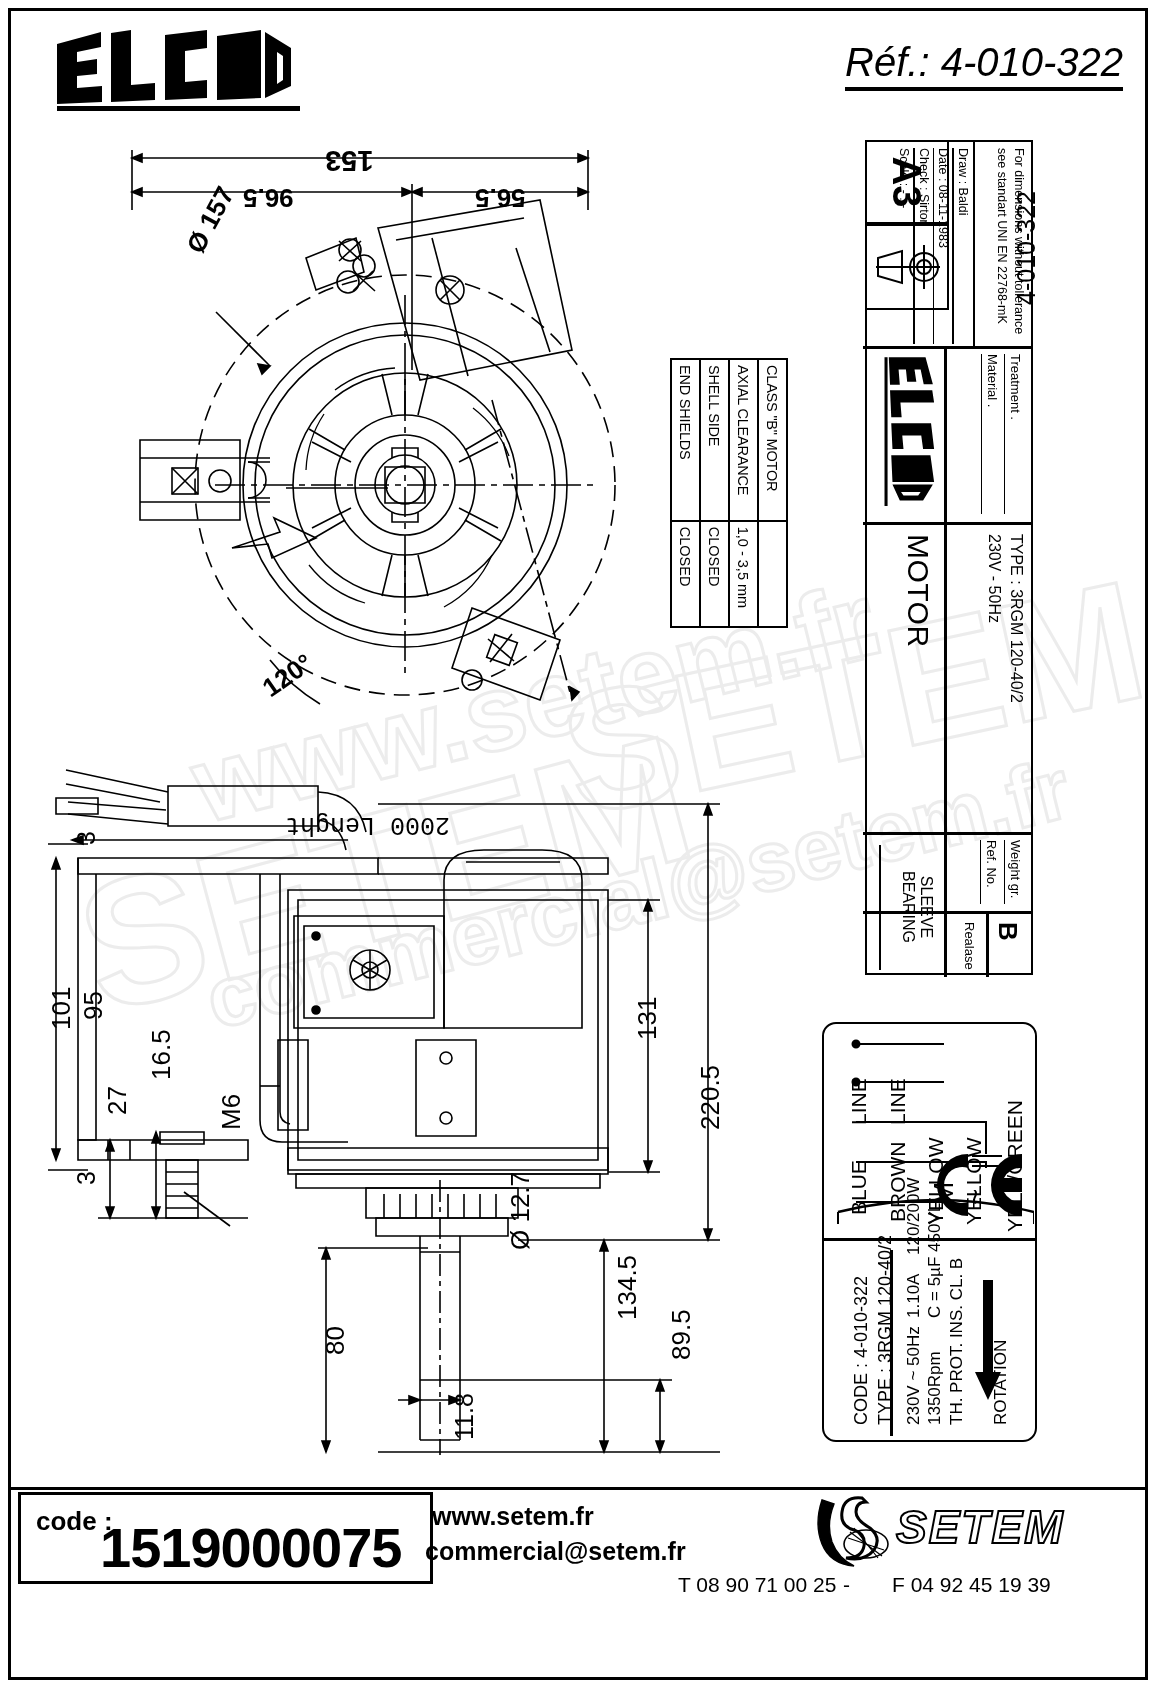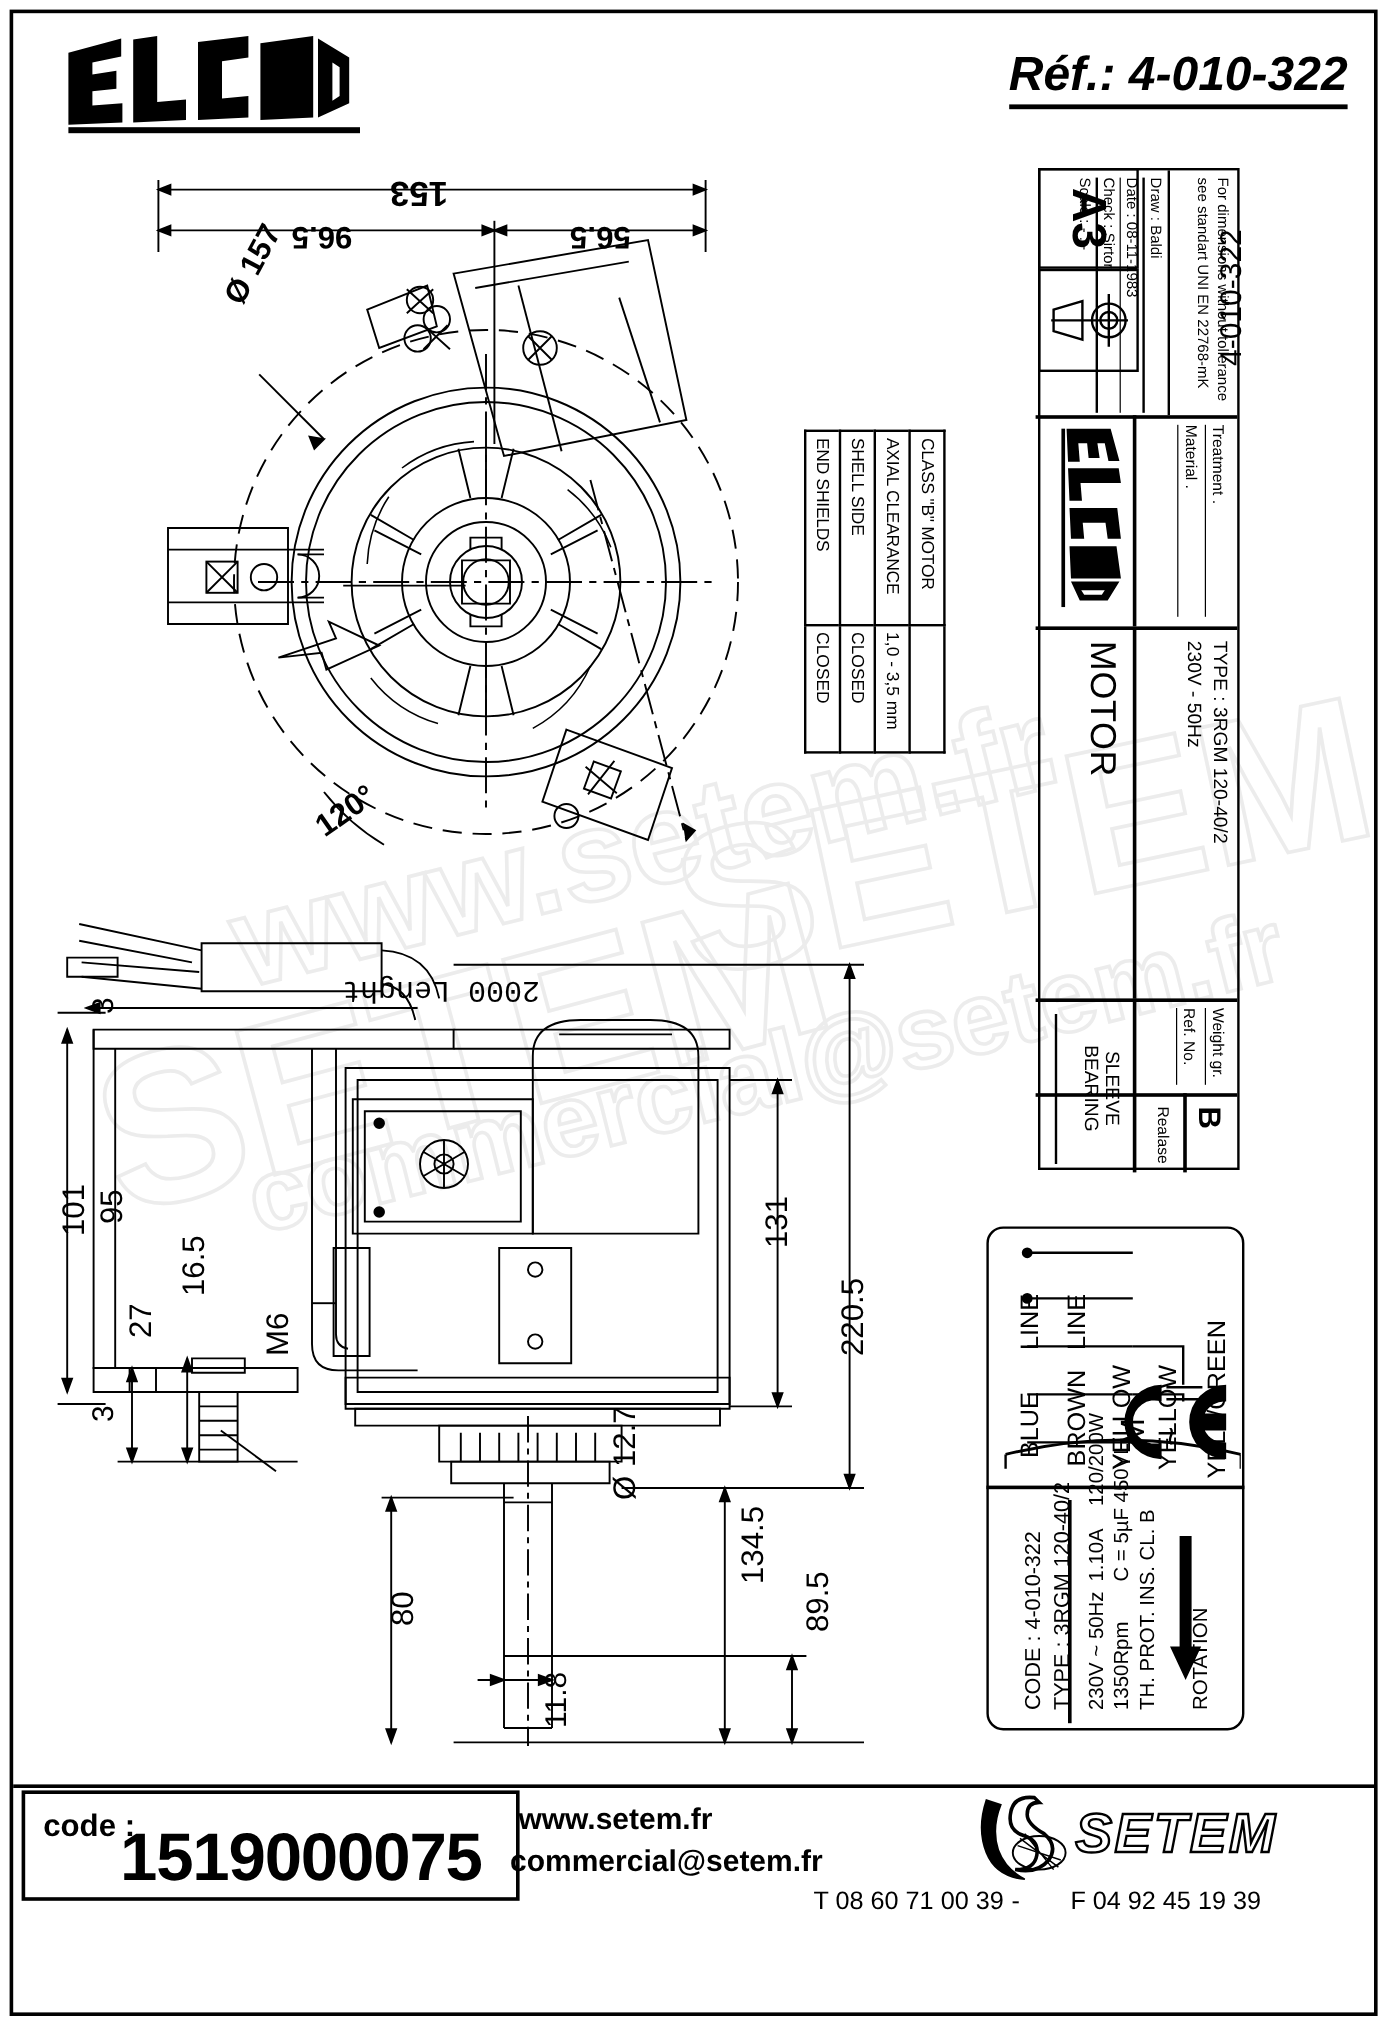--- a/index.html
+++ b/index.html
@@ -11,21 +11,21 @@
   .bold{font-weight:bold;}
   .r180{transform-origin:50% 50%;transform:rotate(180deg);}
   .lbox{position:absolute;border:2px solid #000;box-sizing:border-box;}
   .ln{position:absolute;background:#000;}
   
   .wm{position:absolute;color:#e8e8e8;font-weight:bold;font-family:"Liberation Sans",sans-serif;white-space:nowrap;pointer-events:none;}
   .wm-o{color:transparent;-webkit-text-stroke:3px #ececec;}
   
   .elco{position:absolute;font-weight:bold;font-style:italic;letter-spacing:-2px;}
   
-  .ref{position:absolute;font-style:italic;font-weight:bold;border-bottom:4px solid #000;padding-bottom:2px;}
+  .ref{position:absolute;font-style:italic;font-weight:normal;border-bottom:4px solid #000;padding-bottom:2px;}
   
   .code-box{position:absolute;border:3px solid #000;box-sizing:border-box;}
   svg{display:block;}
   .setem-logo{font-style:italic;font-weight:bold;color:transparent;-webkit-text-stroke:2px #000;letter-spacing:2px;}
 </style>
 </head>
 <body>
 
 <div id="page">
 
@@ -479,21 +479,21 @@
   </svg>
 
   <div class="ln" style="left:11px;top:1487px;width:1134px;height:3px;"></div>
 
   <div class="code-box" style="left:18px;top:1492px;width:415px;height:92px;"></div>
   <div class="txt bold" style="left:36px;top:1508px;font-size:26px;">code :</div>
   <div class="txt bold" style="left:100px;top:1520px;font-size:56px;letter-spacing:-1px;">1519000075</div>
 
   <div class="txt bold" style="left:432px;top:1504px;font-size:25px;">www.setem.fr</div>
   <div class="txt bold" style="left:425px;top:1539px;font-size:25px;">commercial@setem.fr</div>
-  <div class="txt" style="left:678px;top:1574px;font-size:21px;">T 08 60 71 00 39</div>
+  <div class="txt" style="left:678px;top:1574px;font-size:21px;">T 08 90 71 00 25</div>
   <div class="txt" style="left:843px;top:1574px;font-size:21px;">-</div>
   <div class="txt" style="left:892px;top:1574px;font-size:21px;">F 04 92 45 19 39</div>
 
   <svg class="abs" style="left:808px;top:1494px;" width="96" height="76" viewBox="0 0 96 76">
     <g fill="#000" stroke="#000" stroke-width="1.4">
       <path d="M14 6 Q6 30 14 50 Q22 70 46 72 Q30 64 24 48 Q18 30 26 10 Z"></path>
       <path d="M54 4 Q36 2 34 18 Q32 32 46 36 Q58 40 56 52 Q54 64 38 64 Q56 68 66 56 Q74 44 62 34 Q48 26 48 18 Q48 8 58 8 Z" fill="none" stroke-width="3"></path>
       <ellipse cx="58" cy="50" rx="22" ry="14" fill="none" stroke-width="1.6"></ellipse>
       <path d="M40 44 L76 56 M42 38 L74 62 M46 34 L70 64" stroke-width="1.2"></path>
     </g>

